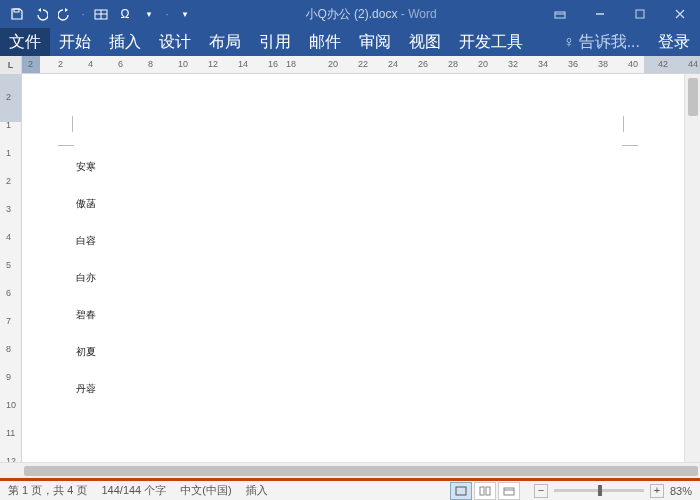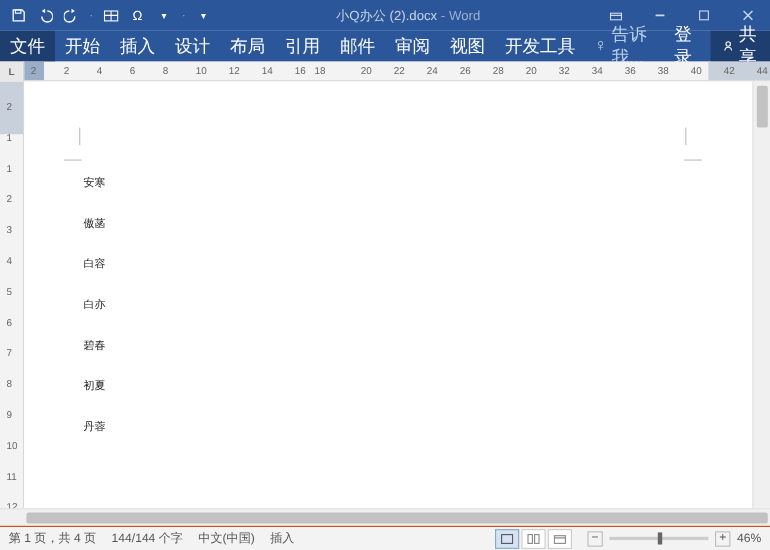--- a/index.html
+++ b/index.html
@@ -37,21 +37,21 @@
 .cm-tr-h{right:46px;top:56px;border-bottom:1px solid #bbb;}
 .cm-tr-v{right:60px;top:42px;border-right:1px solid #bbb;height:16px;width:0;}
 .content{position:absolute;left:42px;top:88px;font-size:10px;color:#222;line-height:1;}
 .content p{margin-bottom:27px;}
 .scroll-v{width:16px;background:#f0f0f0;border-left:1px solid #e0e0e0;position:relative;}
 .scroll-v .thumb{position:absolute;left:3px;top:4px;width:10px;height:38px;background:#c2c2c2;border-radius:2px;}
 .scroll-h{height:16px;background:#f0f0f0;border-top:1px solid #e0e0e0;display:flex;}
 .scroll-h .spacer{width:22px;}
 .scroll-h .track{flex:1;position:relative;}
 .scroll-h .thumb{position:absolute;left:2px;top:3px;right:2px;height:10px;background:#c2c2c2;border-radius:2px;}
-.statusbar{height:22px;background:#f3f3f3;border-top:1px solid #c2410c;display:flex;align-items:center;font-size:11px;color:#555;padding:0 8px;gap:14px;}
+.statusbar{height:22px;background:#f3f3f3;border-top:3px solid #c2410c;display:flex;align-items:center;font-size:11px;color:#555;padding:0 8px;gap:14px;}
 .statusbar .spacer{flex:1;}
 .viewbtns{display:flex;gap:2px;}
 .viewbtn{width:22px;height:18px;border:1px solid #ccc;background:#fff;display:flex;align-items:center;justify-content:center;cursor:pointer;}
 .viewbtn.active{background:#d4e2f4;border-color:#8ab;}
 .zoom{display:flex;align-items:center;gap:6px;}
 .zoom-track{width:90px;height:3px;background:#ccc;position:relative;}
 .zoom-thumb{position:absolute;left:44px;top:-4px;width:4px;height:11px;background:#666;}
 .zbtn{width:14px;height:14px;border:1px solid #bbb;display:flex;align-items:center;justify-content:center;cursor:pointer;font-size:11px;line-height:1;}
 svg{display:block;}
 </style>
@@ -130,29 +130,20 @@
   <div class="tab">邮件</div>
   <div class="tab">审阅</div>
   <div class="tab">视图</div>
   <div class="tab">开发工具</div>
   <div class="ribbon-right">
     <div class="tell">
       <span>♀</span>
       <span>告诉我...</span>
     </div>
     <div class="login">登录</div>
-    <div class="share">
-      <span>
-          <svg width="12" height="12" viewBox="0 0 12 12">
-            <circle cx="6" cy="4" r="2" fill="none" stroke="#fff"></circle>
-            <path d="M3 10c0-2 1.5-3 3-3s3 1 3 3" fill="none" stroke="#fff"></path>
-          </svg>
-        </span>
-      <span>共享</span>
-    </div>
   </div>
 </div>
 
 <div class="ruler-h">
   <div class="corner">L</div>
   <div class="ticks" id="hticks">
     <div class="margin-box"></div>
     <div class="right-margin"></div>
   <span class="num" style="left: 6px;">2</span>
       <span class="num" style="left: 36px;">2</span>
@@ -251,15 +242,15 @@
           <path d="M1 4h10" stroke="#888"></path>
         </svg>
       </div>
   </div>
   <div class="zoom">
     <div class="zbtn">−</div>
     <div class="zoom-track">
         <div class="zoom-thumb"></div>
       </div>
     <div class="zbtn">+</div>
-    <span>46%</span>
+    <span>83%</span>
   </div>
 </div>
 
 </body></html>

